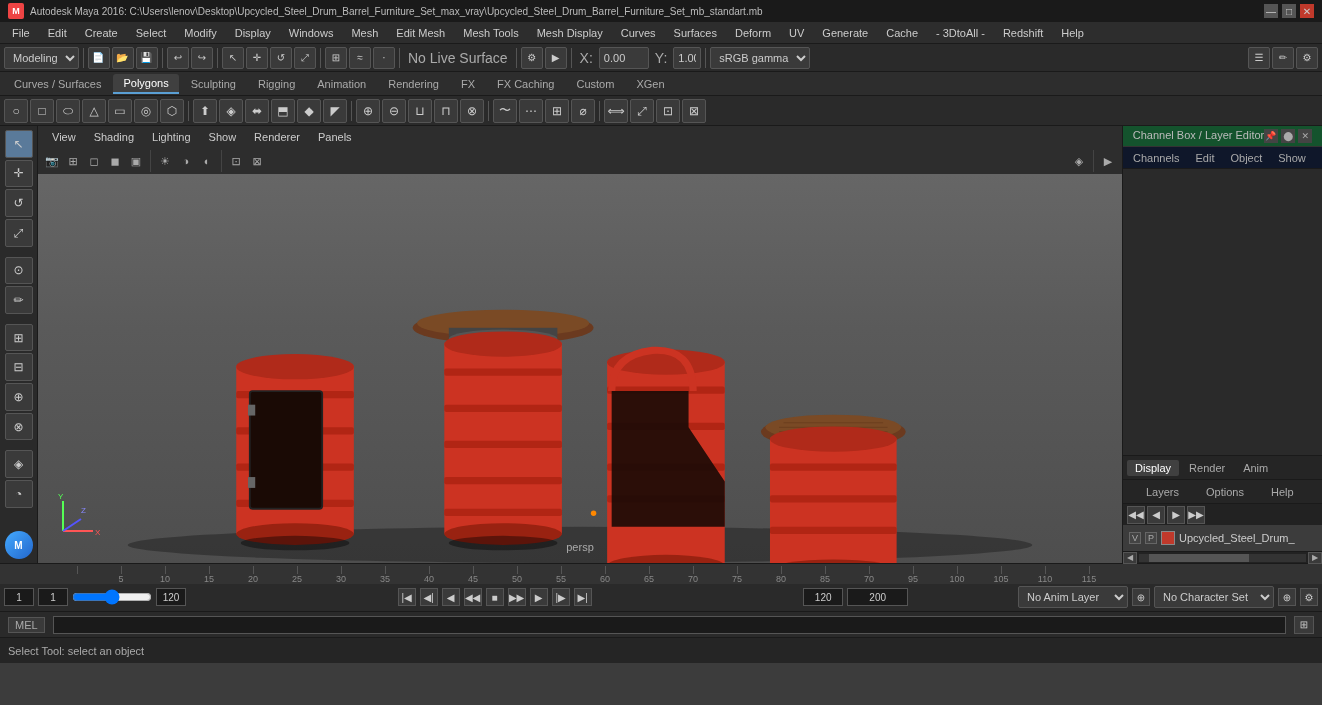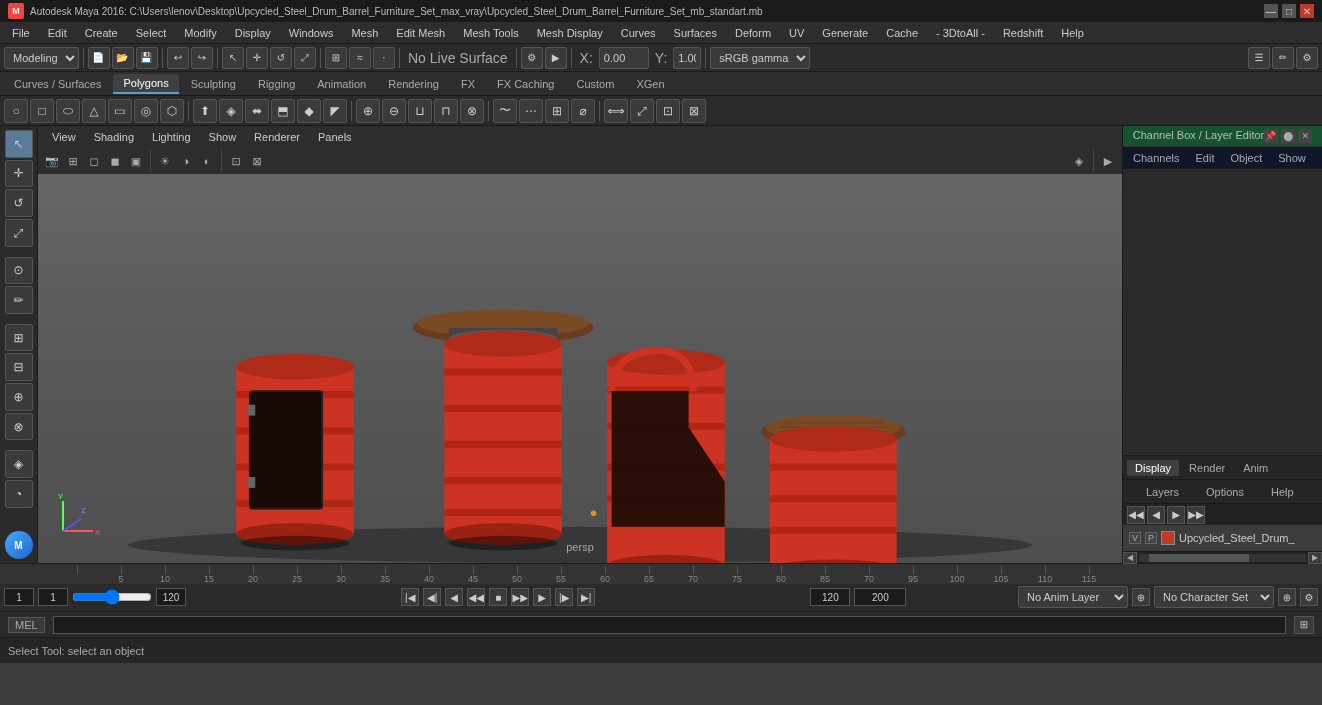--- a/index.html
+++ b/index.html
@@ -857,21 +857,21 @@
     <button class="tc-btn">◀|</button>
     <button class="tc-btn">◀</button>
     <button class="tc-btn">◀◀</button>
     <button class="tc-btn">■</button>
     <button class="tc-btn">▶▶</button>
     <button class="tc-btn">▶</button>
     <button class="tc-btn">|▶</button>
     <button class="tc-btn">▶|</button>
     <div style="flex:1;"></div>
     <input class="tc-input" style="width: 40px;" value="120">
-    <input class="tc-input" style="width: 52px;" value="200">
+    <input class="tc-input" style="width: 61px;" value="200">
     <div style="flex:0.5;"></div>
     <select class="toolbar-dropdown" style="width:110px;">
       <option>No Anim Layer</option>
     </select>
     <button class="tc-btn">⊕</button>
     <select class="toolbar-dropdown" style="width:120px;">
       <option>No Character Set</option>
     </select>
     <button class="tc-btn">⊕</button>
     <button class="tc-btn">⚙</button>

